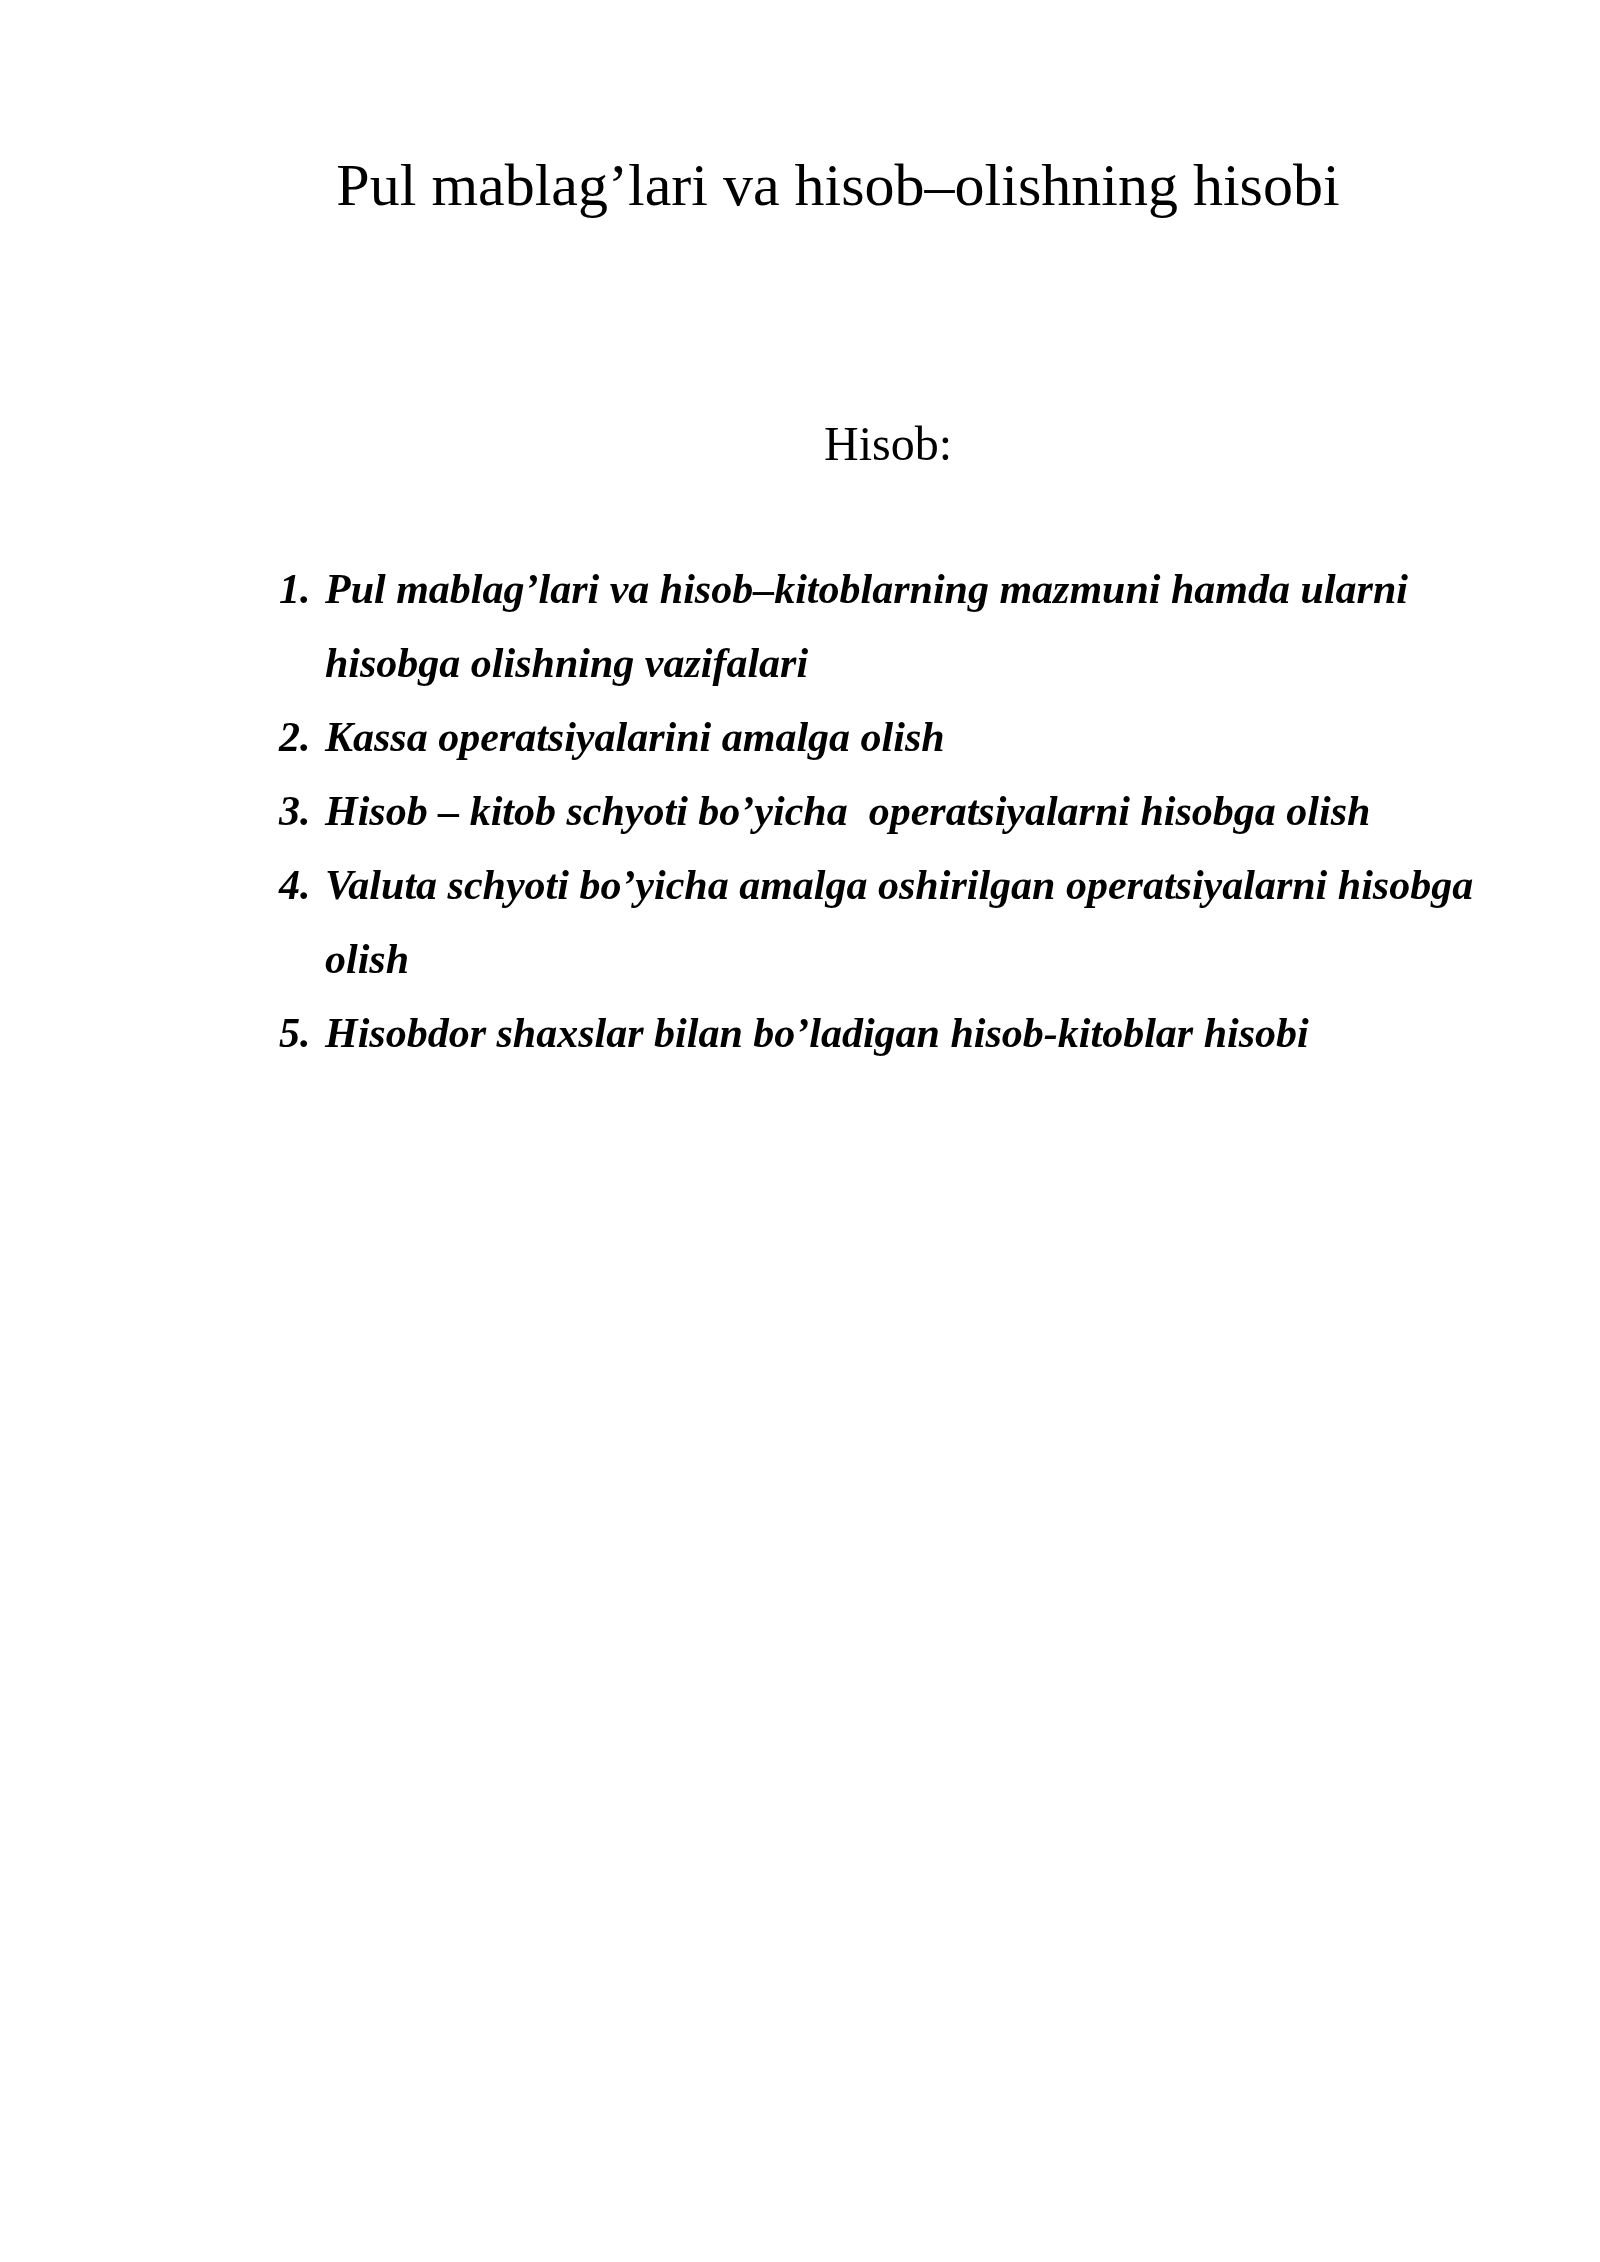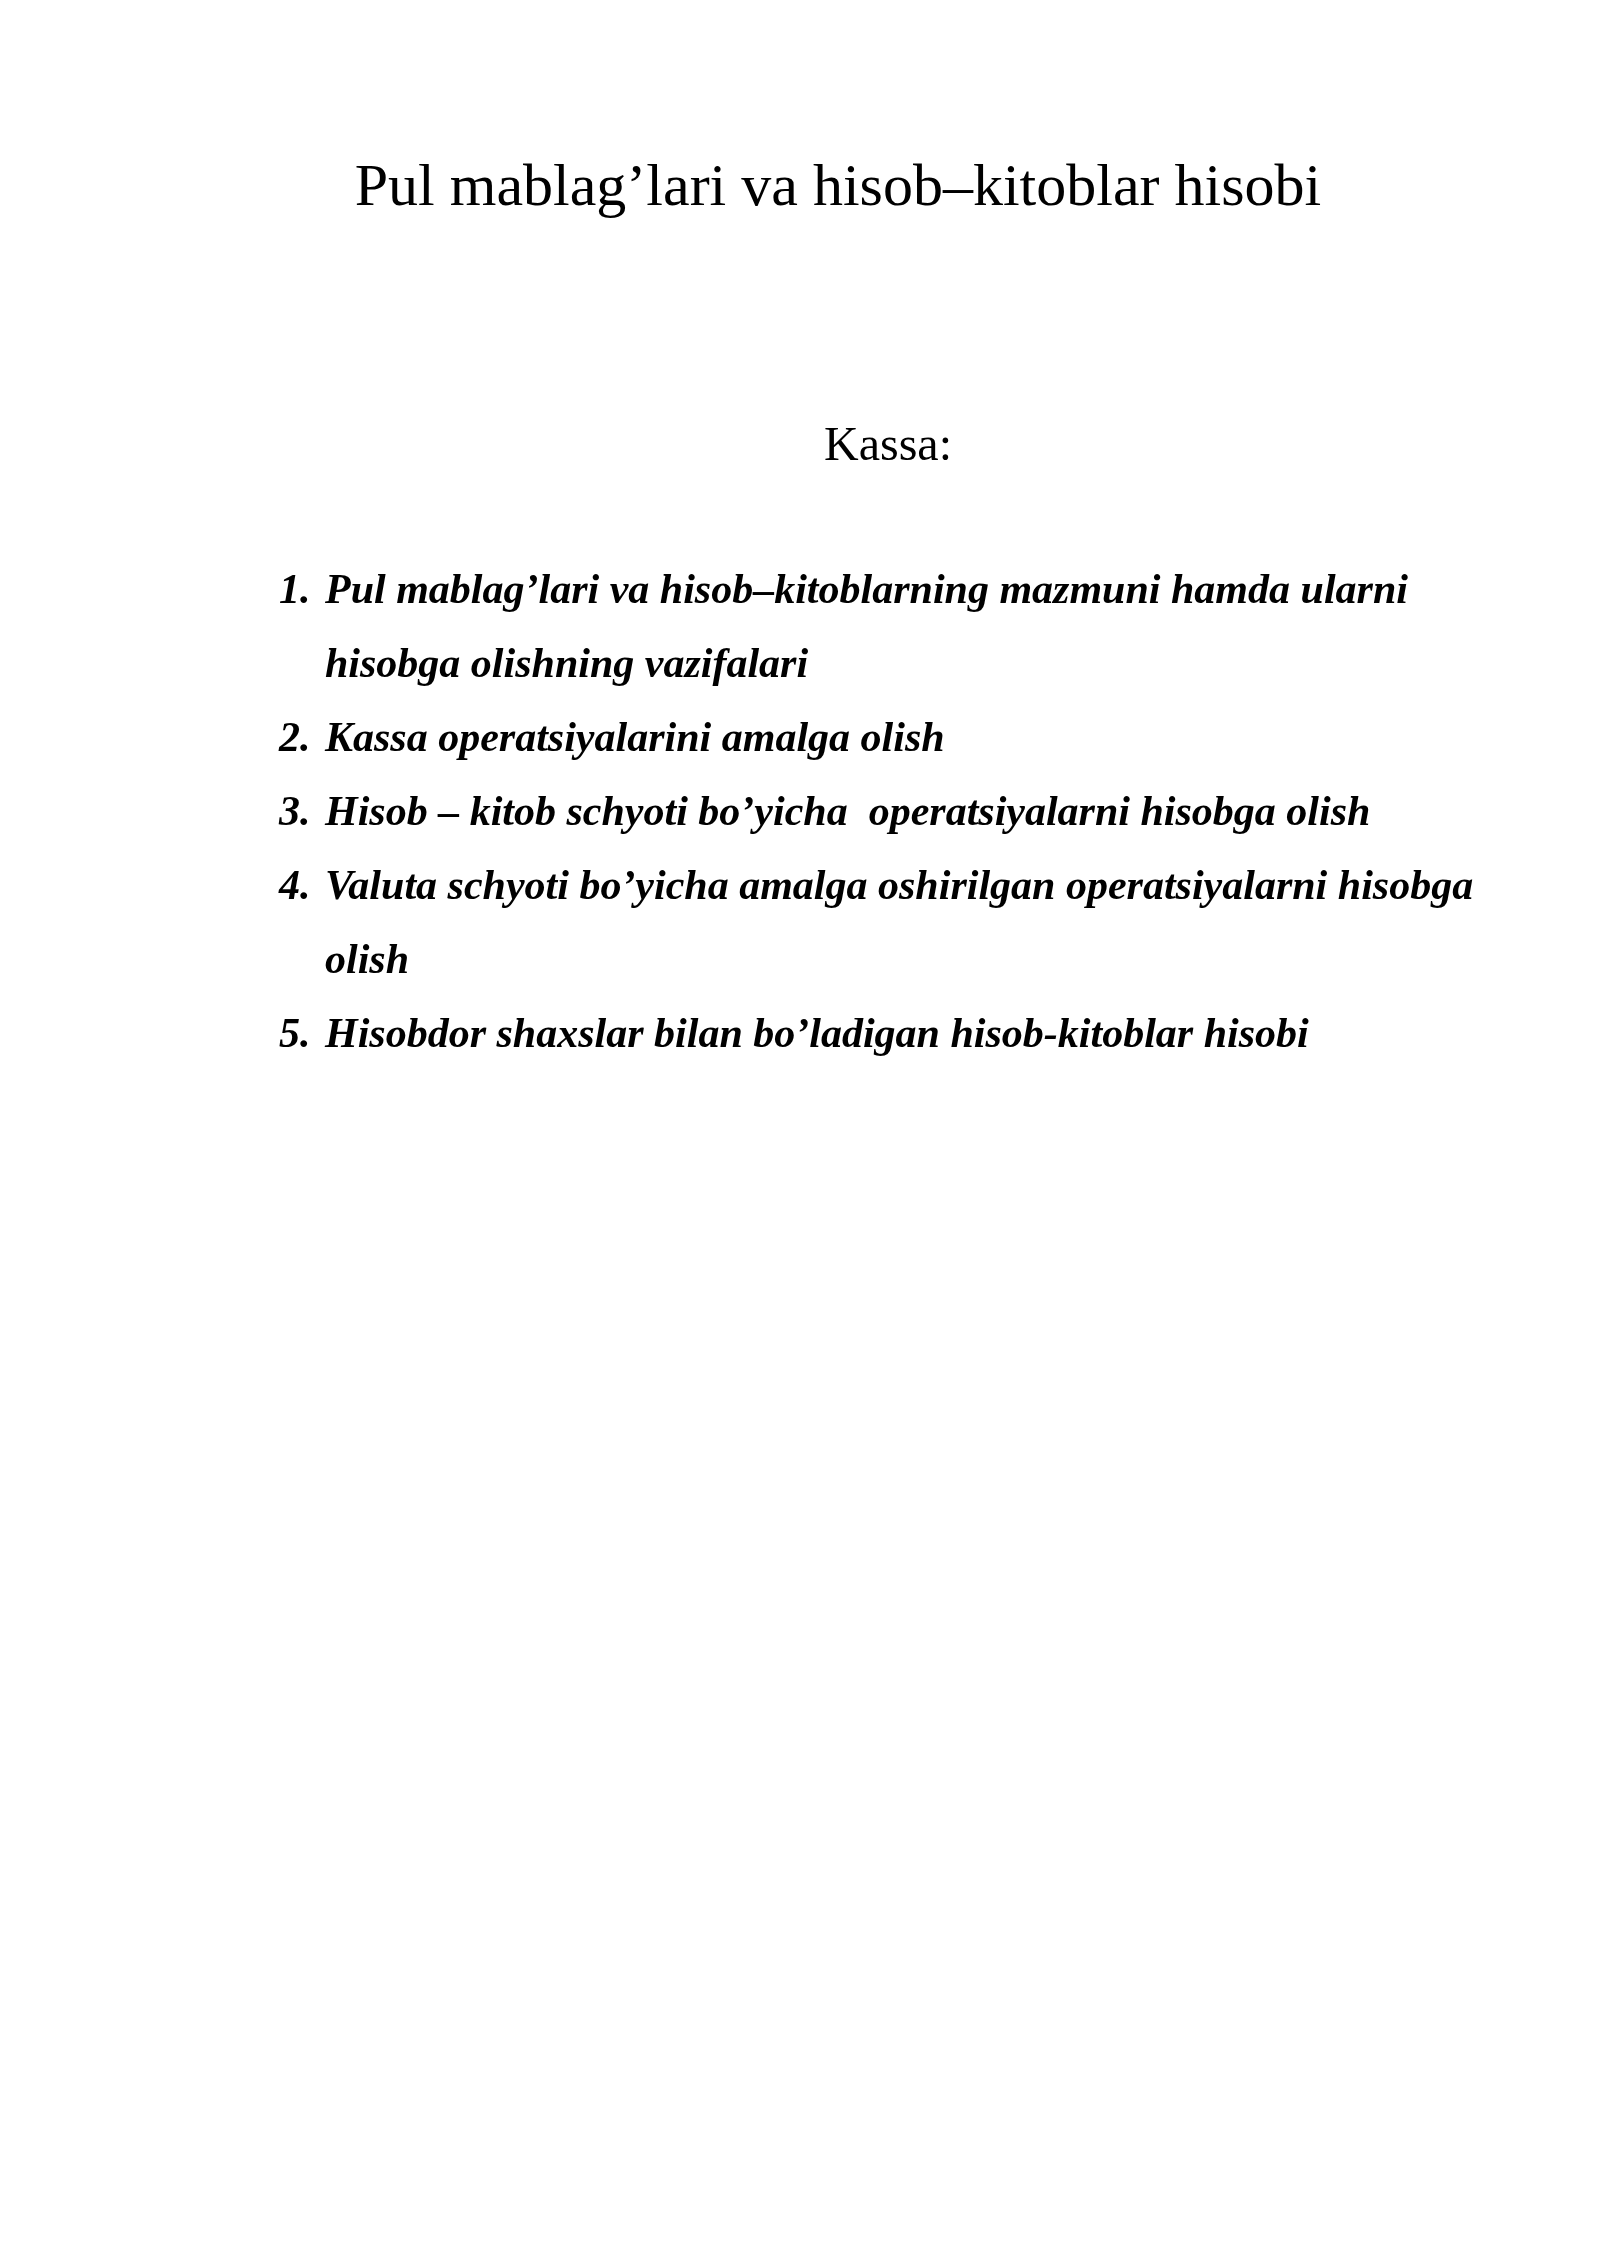--- a/index.html
+++ b/index.html
@@ -54,23 +54,23 @@
   .plan-item-text {
     width: 1155px;
     white-space: pre-wrap;
   }
 </style>
 </head>
 <body>
 
 <div class="page">
 
-  <div class="doc-title">Pul mablag’lari va hisob–kitoblar hisobi</div>
+  <div class="doc-title">Pul mablag’lari va hisob–olishning hisobi</div>
 
-  <div class="section-heading">Kassa:</div>
+  <div class="section-heading">Hisob:</div>
 
   <div class="plan-list">
 
     <div class="plan-item">
       <span class="plan-item-number">1.</span>
       <span class="plan-item-text">Pul mablag’lari va hisob–kitoblarning mazmuni hamda ularni hisobga olishning vazifalari</span>
     </div>
 
     <div class="plan-item">
       <span class="plan-item-number">2.</span>

